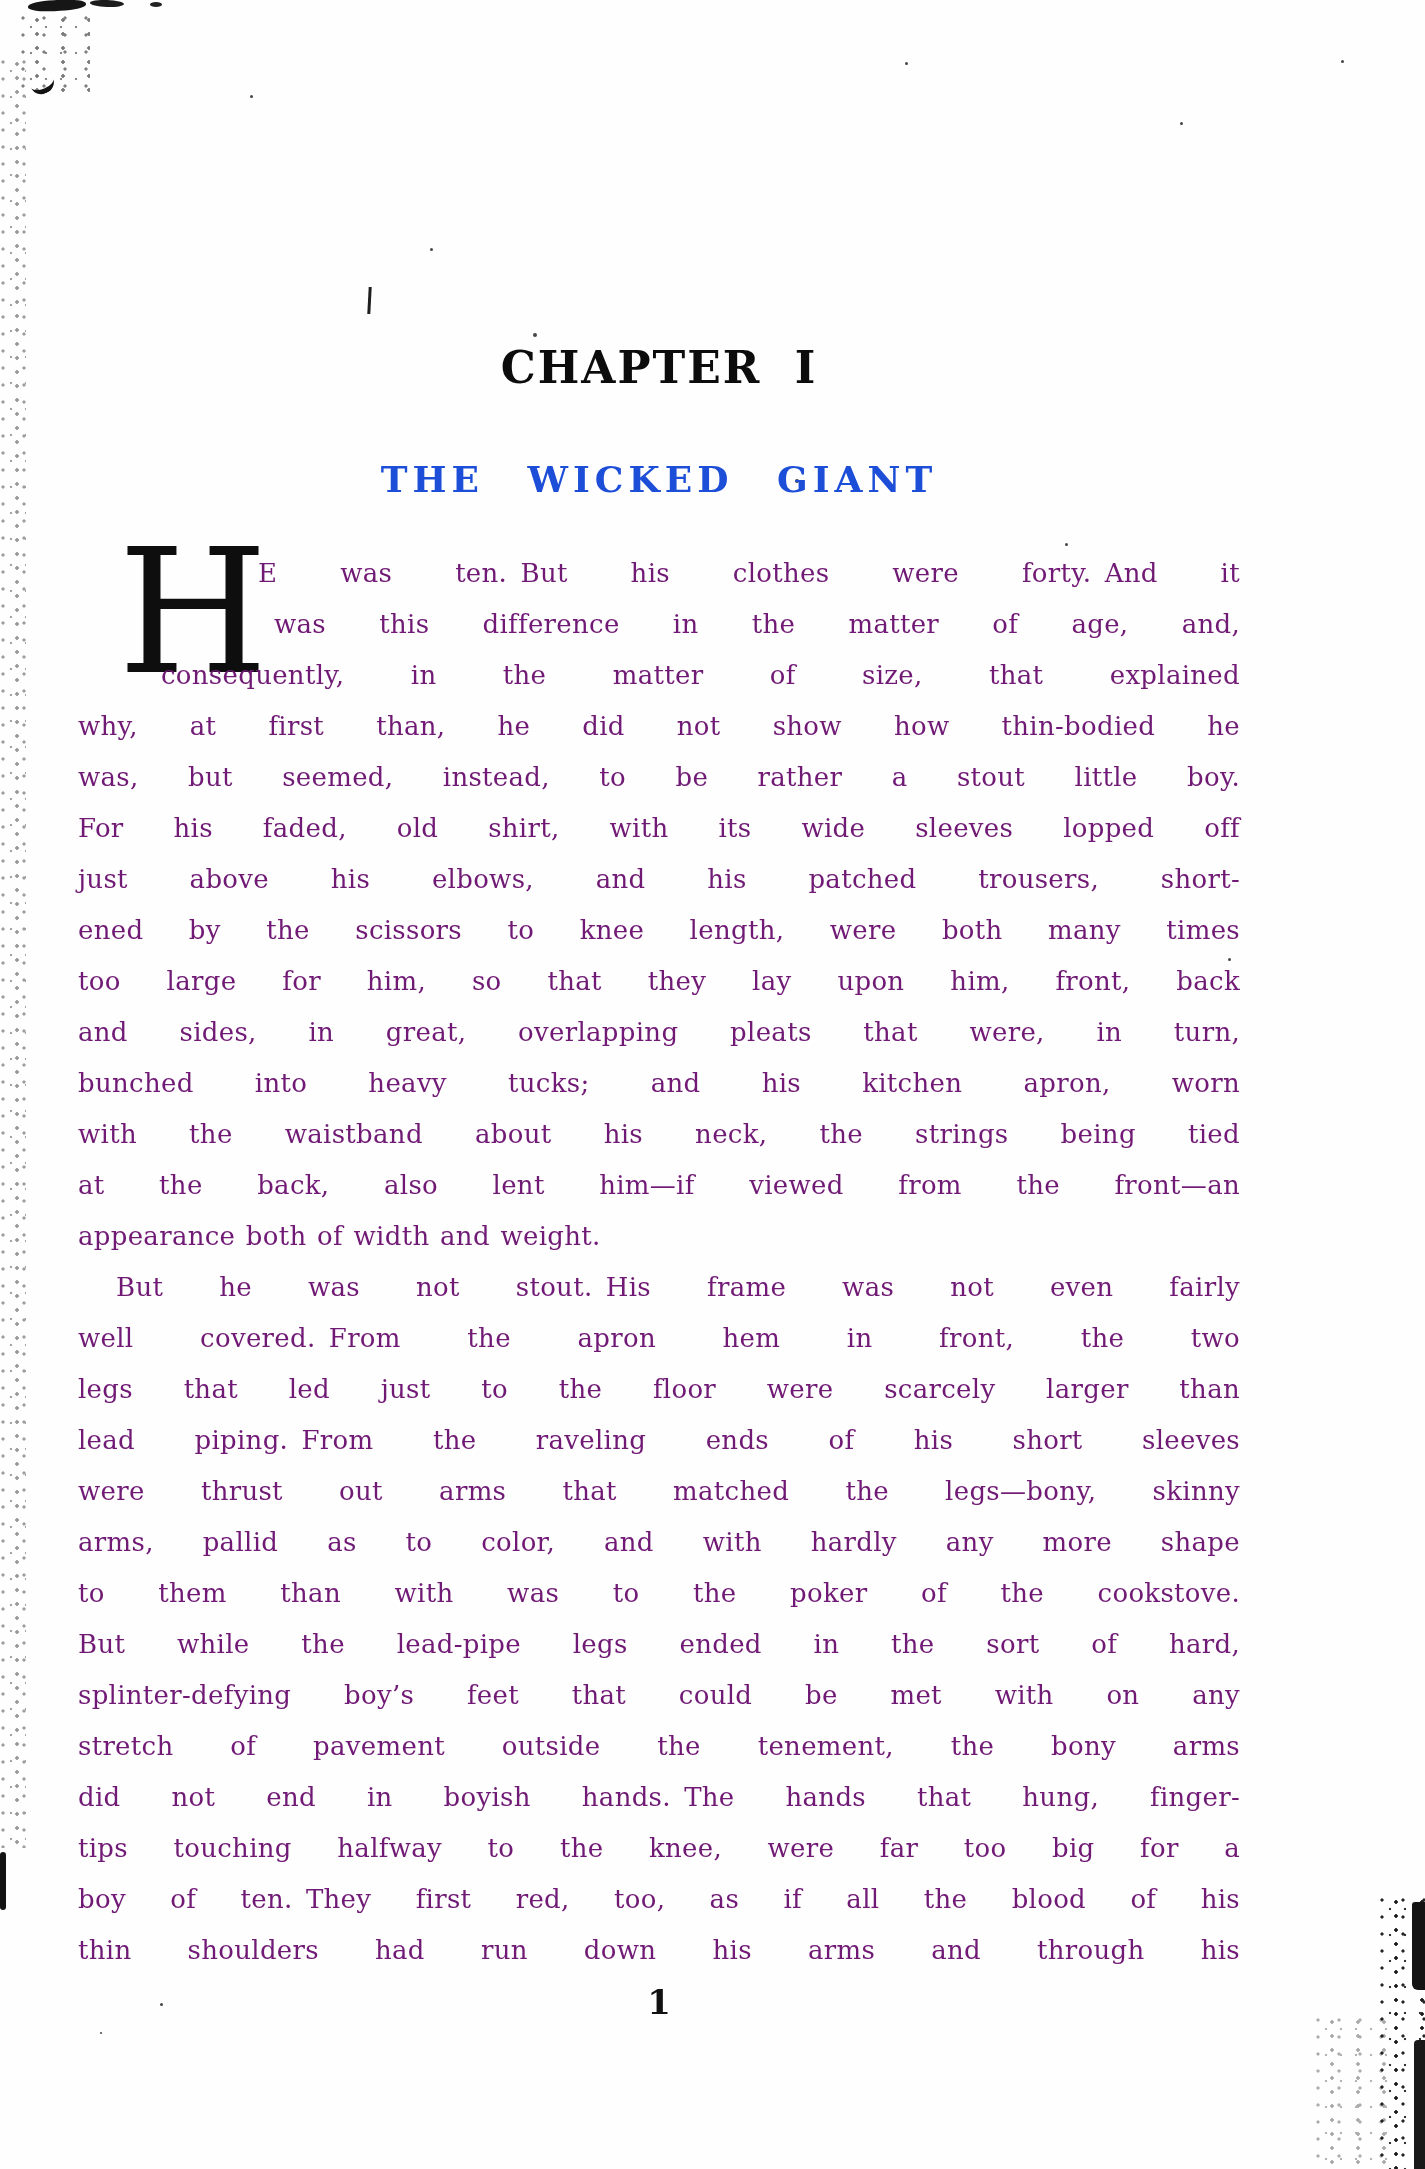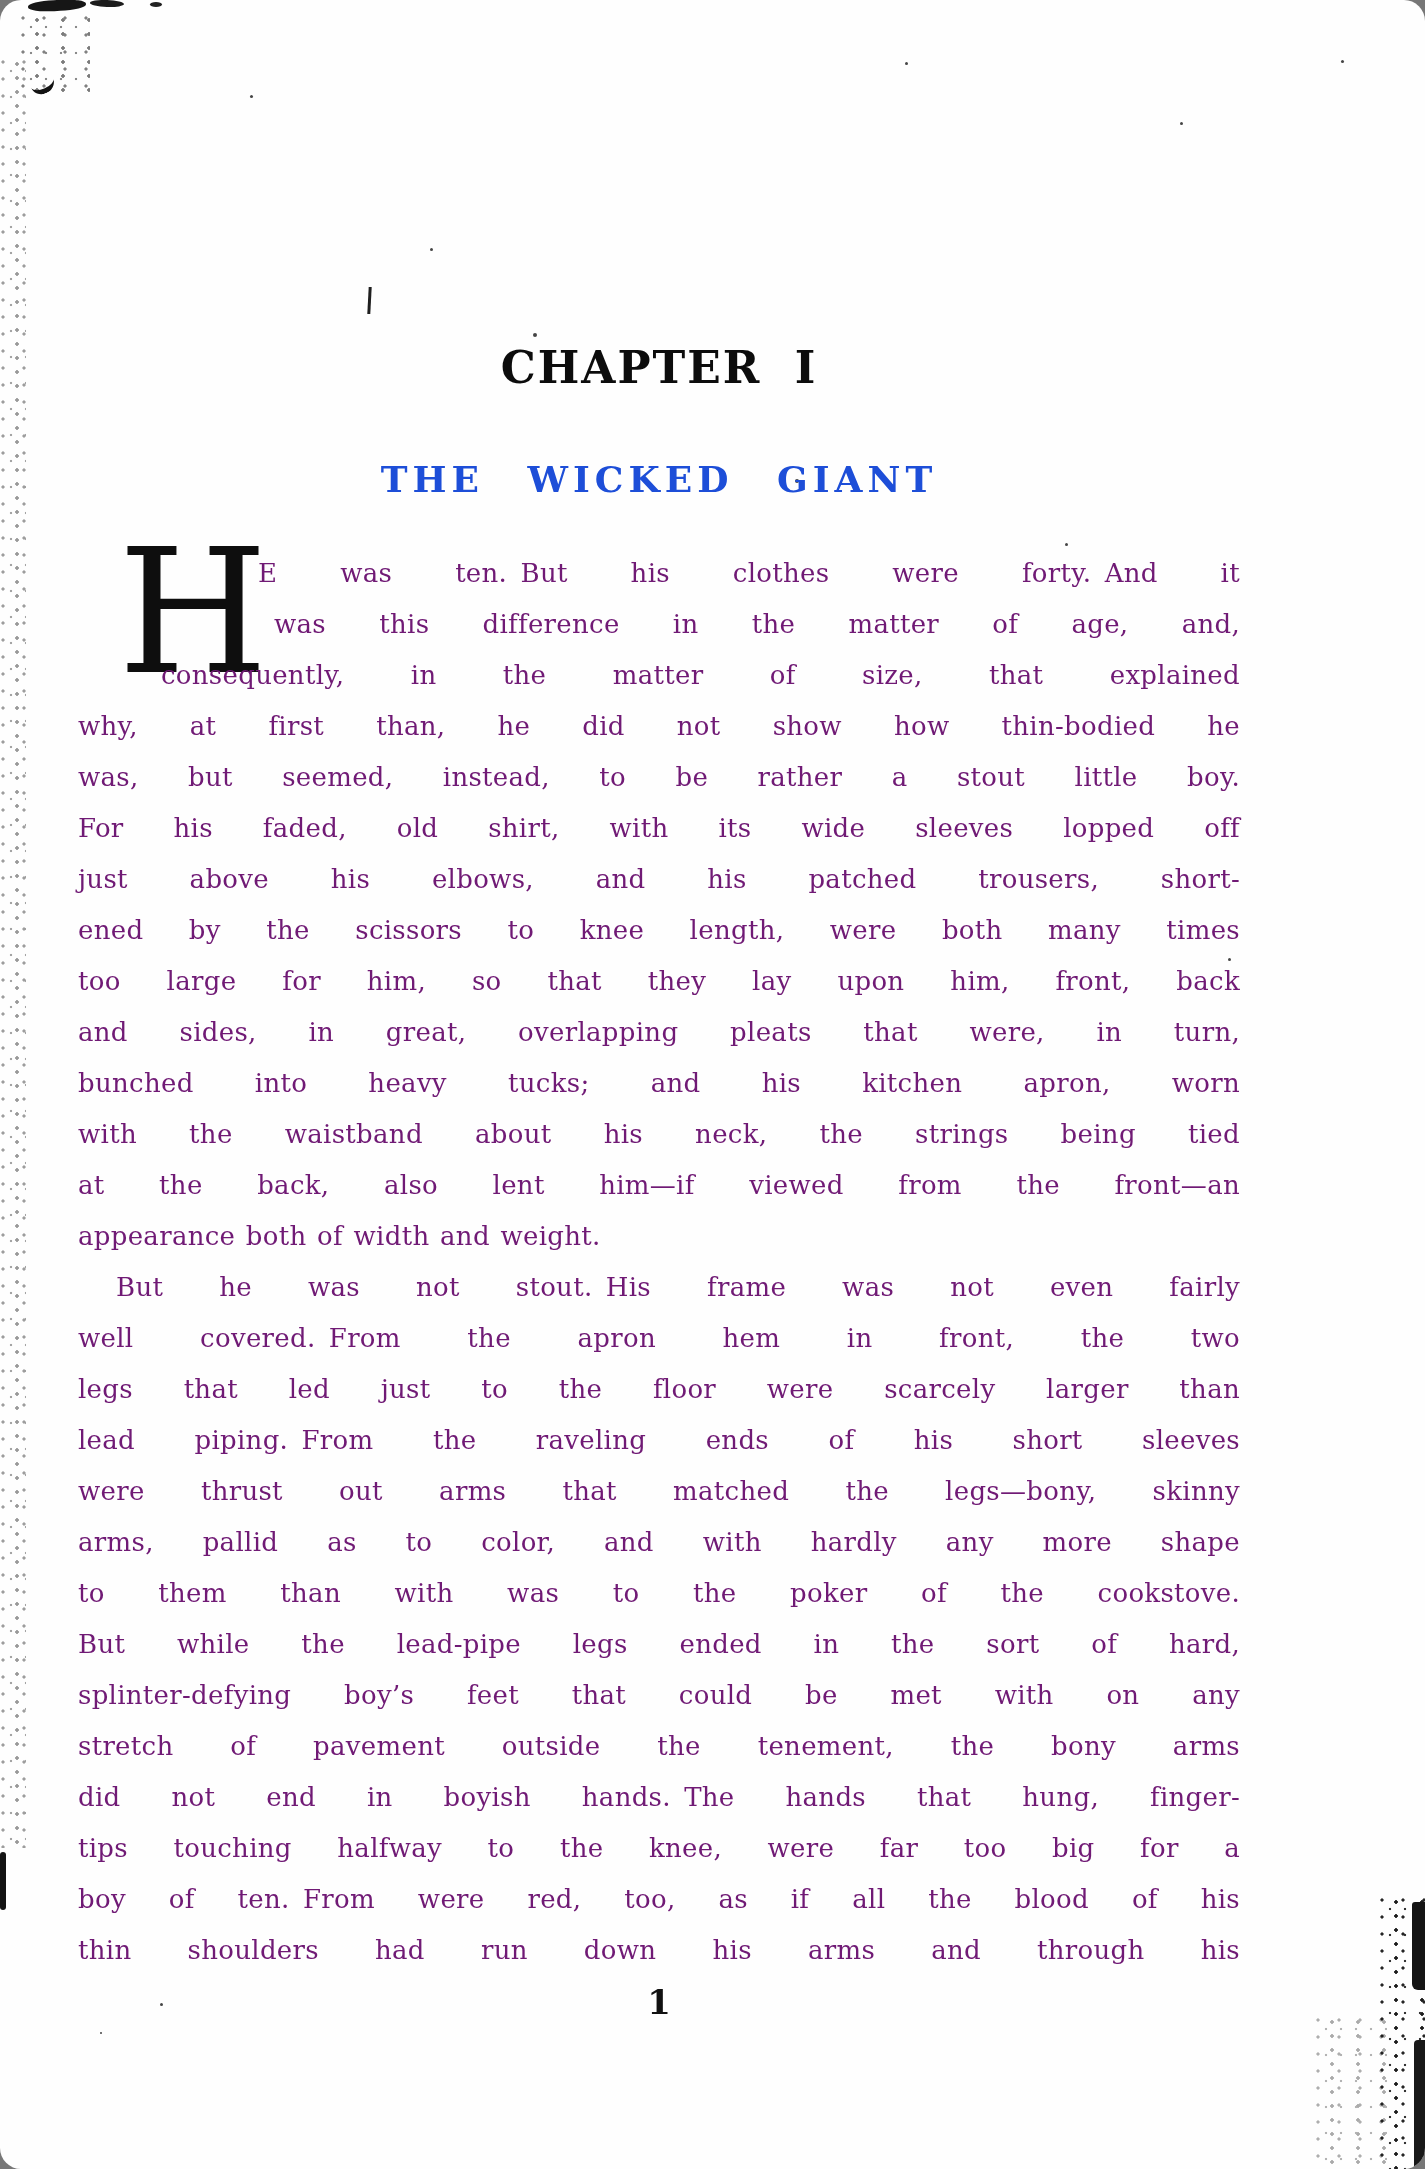--- a/index.html
+++ b/index.html
@@ -3,21 +3,20 @@
 <meta charset="utf-8">
 <style>
   html,body { margin:0; padding:0; background:#777; }
   .page {
     position:relative;
     width:1425px; height:2169px;
     background:#fefefe;
     overflow:hidden;
     font-family:"DejaVu Serif", serif;
     color:#0d0d0d;
-    border-radius:21px;
   }
   .chapter-heading {
     position:absolute; left:78px; top:342px; width:1162px;
     text-align:center;
     font-size:44px; font-weight:bold;
     letter-spacing:2px; word-spacing:16px;
     color:#0c0c0c;
   }
   .section-heading {
     position:absolute; left:78px; top:458px; width:1162px;
@@ -138,19 +137,19 @@
     <div class="line">legs that led just to the floor were scarcely larger than</div>
     <div class="line">lead piping. From the raveling ends of his short sleeves</div>
     <div class="line">were thrust out arms that matched the legs—bony, skinny</div>
     <div class="line">arms, pallid as to color, and with hardly any more shape</div>
     <div class="line">to them than with was to the poker of the cookstove.</div>
     <div class="line">But while the lead-pipe legs ended in the sort of hard,</div>
     <div class="line">splinter-defying boy’s feet that could be met with on any</div>
     <div class="line">stretch of pavement outside the tenement, the bony arms</div>
     <div class="line">did not end in boyish hands. The hands that hung, finger-</div>
     <div class="line">tips touching halfway to the knee, were far too big for a</div>
-    <div class="line">boy of ten. From were red, too, as if all the blood of his</div>
+    <div class="line">boy of ten. They first red, too, as if all the blood of his</div>
     <div class="line">thin shoulders had run down his arms and through his</div>
   </div>
 
   <div class="page-number">1</div>
 
 </div>
 
 </body></html>

